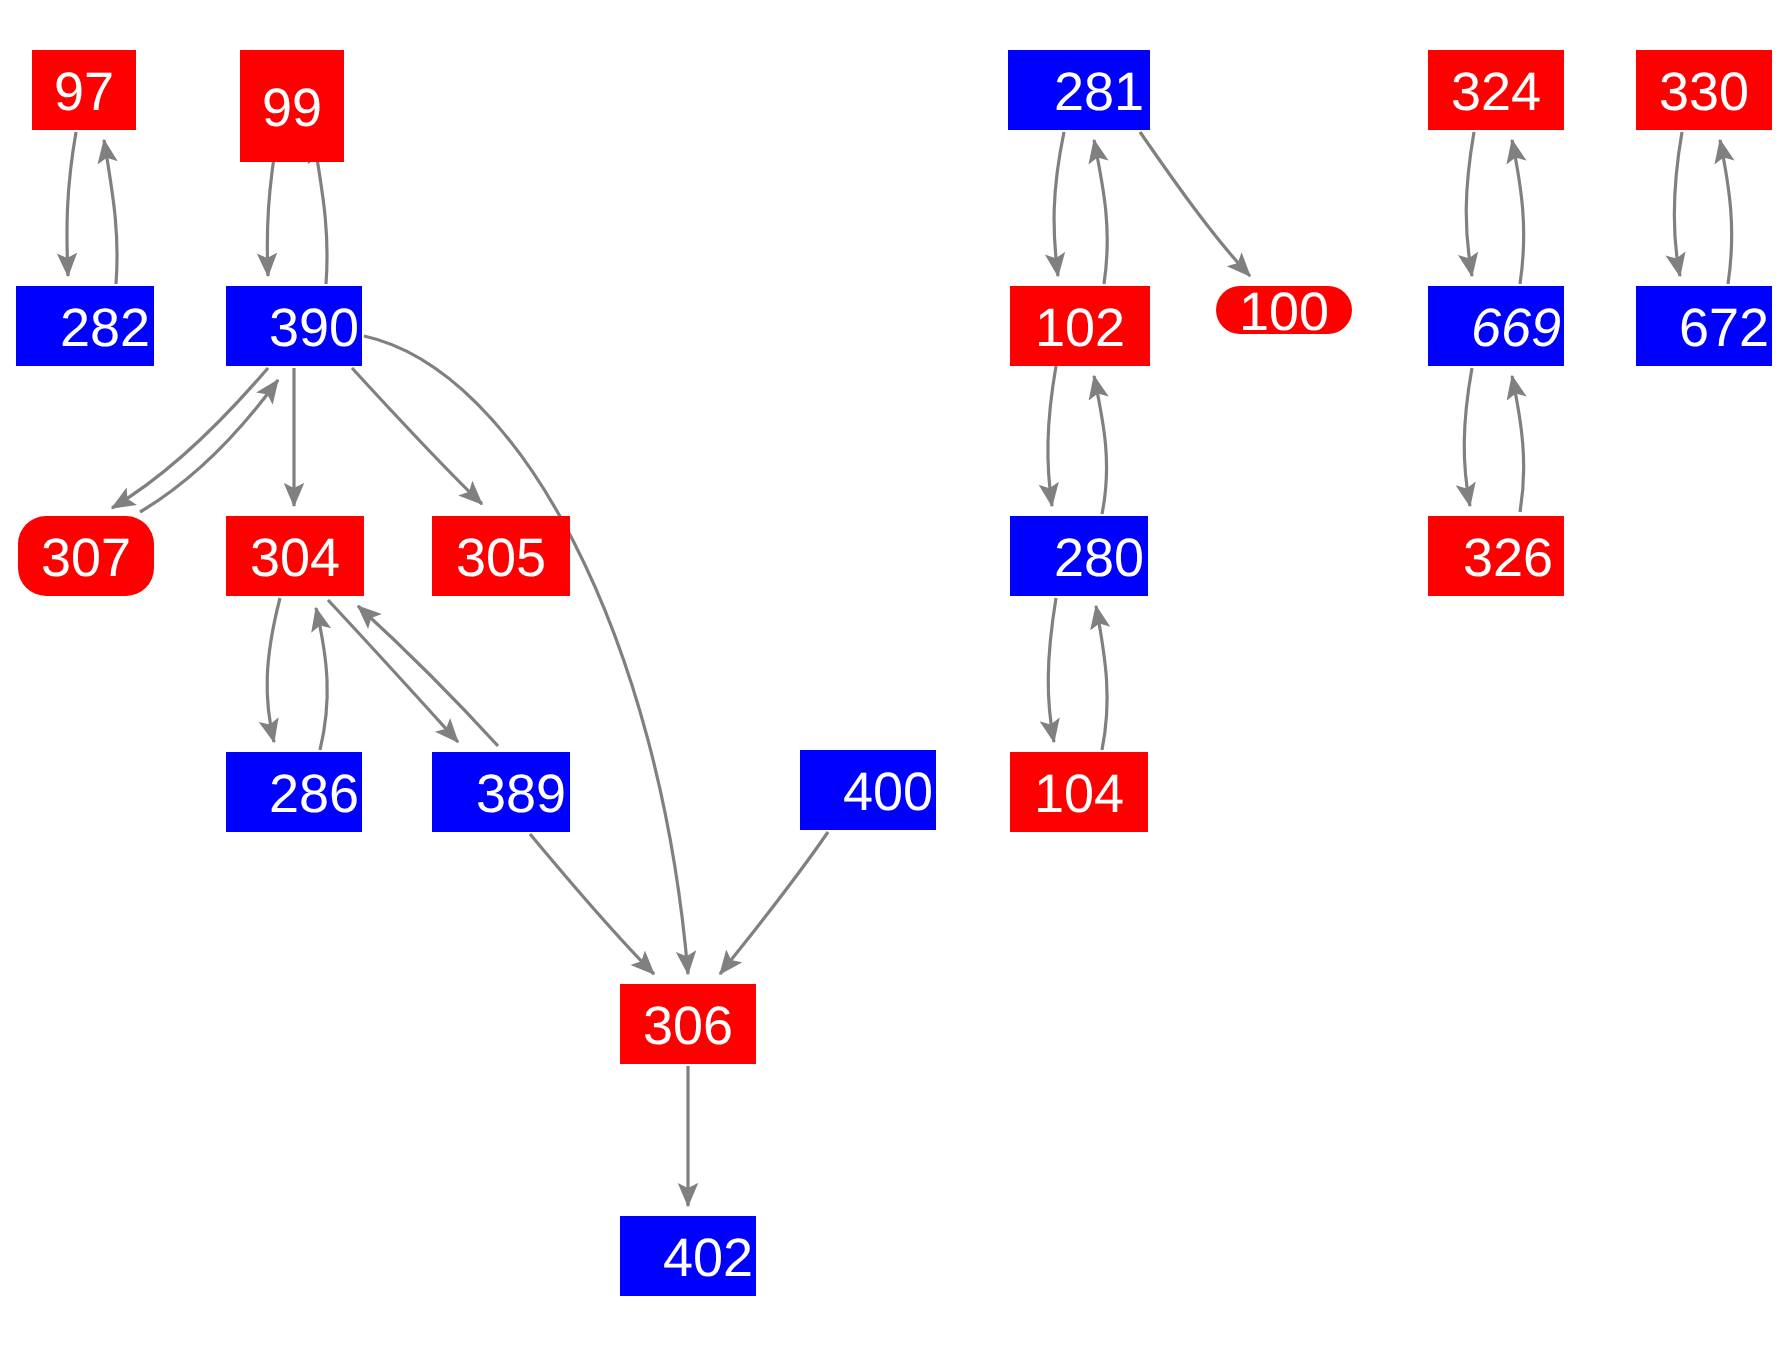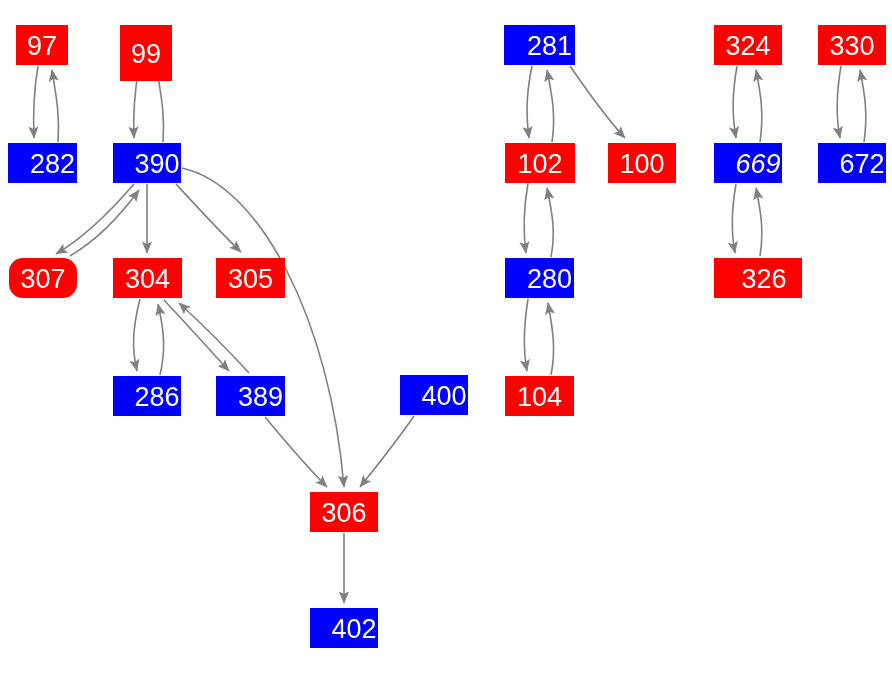--- a/index.html
+++ b/index.html
@@ -108,42 +108,42 @@
       </div>
       <div class="node blue" style="left: 8px; top: 143px; width: 69px; height: 40px;">
         <span class="node-label">282</span>
       </div>
       <div class="node blue" style="left: 113px; top: 143px; width: 68px; height: 40px;">
         <span class="node-label">390</span>
       </div>
       <div class="node red" style="left: 505px; top: 143px; width: 70px; height: 40px;">
         <span class="node-label">102</span>
       </div>
-      <div class="node red" style="left: 608px; top: 143px; width: 68px; height: 40px;">
+      <div class="node red" style="left: 608px; top: 143px; width: 68px; height: 24px; border-radius: 18px;">
         <span class="node-label">100</span>
       </div>
       <div class="node blue" style="left: 714px; top: 143px; width: 68px; height: 40px; font-style: italic;">
         <span class="node-label">669</span>
       </div>
       <div class="node blue" style="left: 818px; top: 143px; width: 68px; height: 40px;">
         <span class="node-label">672</span>
       </div>
       <div class="node red" style="left: 9px; top: 258px; width: 68px; height: 40px; border-radius: 14px;">
         <span class="node-label">307</span>
       </div>
       <div class="node red" style="left: 113px; top: 258px; width: 69px; height: 40px;">
         <span class="node-label">304</span>
       </div>
       <div class="node red" style="left: 216px; top: 258px; width: 69px; height: 40px;">
         <span class="node-label">305</span>
       </div>
       <div class="node blue" style="left: 505px; top: 258px; width: 69px; height: 40px;">
         <span class="node-label">280</span>
       </div>
-      <div class="node red" style="left: 714px; top: 258px; width: 88px; height: 40px; padding-left: 12px;">
+      <div class="node red" style="left: 714px; top: 258px; width: 68px; height: 40px; padding-left: 12px;">
         <span class="node-label">326</span>
       </div>
       <div class="node blue" style="left: 113px; top: 376px; width: 68px; height: 40px;">
         <span class="node-label">286</span>
       </div>
       <div class="node blue" style="left: 216px; top: 376px; width: 69px; height: 40px;">
         <span class="node-label">389</span>
       </div>
       <div class="node blue" style="left: 400px; top: 375px; width: 68px; height: 40px;">
         <span class="node-label">400</span>

